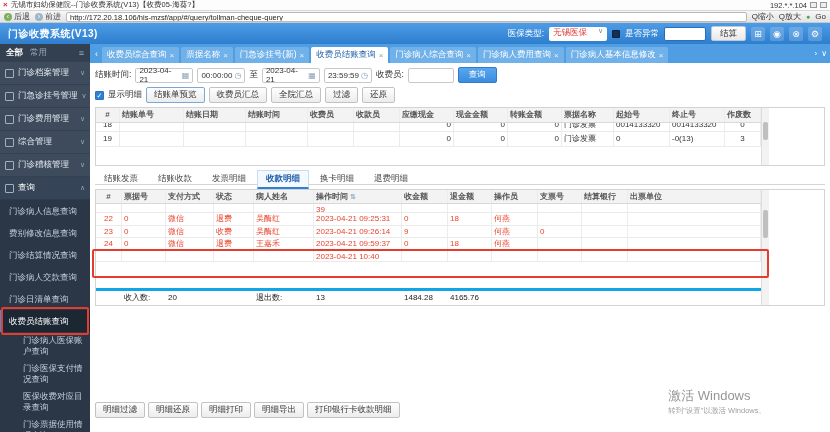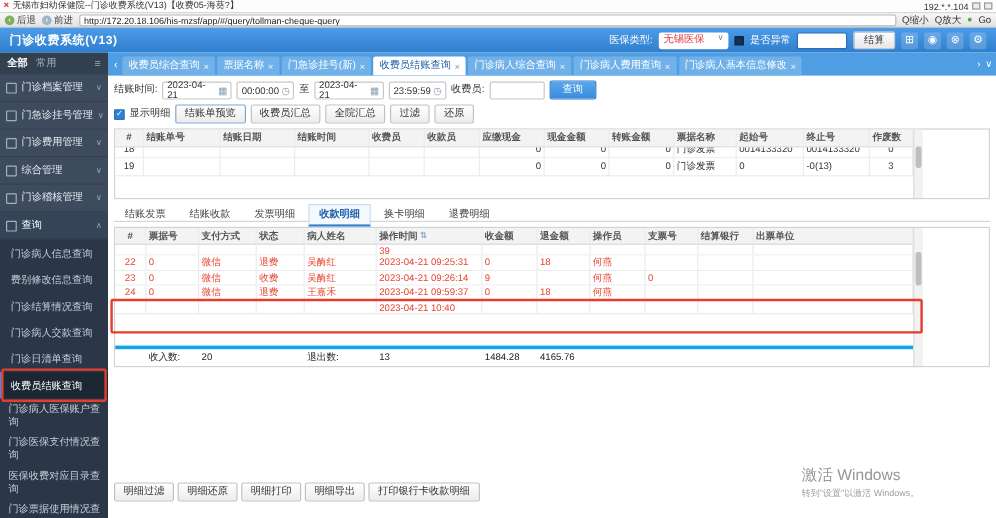--- a/index.html
+++ b/index.html
@@ -35,21 +35,21 @@
 .side-top{height:18px;background:#334050;display:flex;align-items:center;gap:7px;padding:0 6px;font-size:8.5px}
 .side-top .on{color:#fff;font-weight:700}
 .side-top .off{color:#9db0c0}
 .menu-ic{margin-left:auto;color:#9db0c0;font-size:9px}
 .sgroup{height:23px;display:flex;align-items:center;gap:4px;padding:0 5px;font-size:8.5px;color:#e3eaf1;border-bottom:1px solid rgba(0,0,0,.12);white-space:nowrap;overflow:hidden}
 .gicon{width:9px;height:9px;border:1px solid #9fb2c3;border-radius:1px;flex-shrink:0}
 .sgroup .chev{margin-left:auto;color:#93a7b9;font-size:7px}
 .sgroup.open{background:#354456;color:#fff}
 .subs{flex:1;background:#2b3747;overflow:hidden}
 .sub{height:22px;line-height:22px;padding:0 3px 0 9px;font-size:8.5px;color:#c3cfda;white-space:nowrap;overflow:hidden}
-.sub.two{height:28px;line-height:11px;padding:3px 3px 3px 7px;white-space:normal}
+.sub.two{height:28px;line-height:11px;padding:3px 3px 3px 23px;white-space:normal}
 .sub.active{background:#1c2734;color:#fff;border-left:2px solid #3f8fe3;padding-left:7px}
 
 .main{flex:1;display:flex;flex-direction:column;position:relative;background:#fff;overflow:hidden}
 .tabbar{height:19px;background:#4f9de2;display:flex;align-items:flex-end;gap:2px;padding:0 3px;color:#fff;overflow:hidden}
 .tarrow{font-size:9px;padding:0 2px;align-self:center}
 .tab{height:16px;display:flex;align-items:center;gap:3px;padding:0 5px;background:#71b1ea;border-radius:2px 2px 0 0;font-size:8.5px;white-space:nowrap}
 .tab .x{font-size:8px;opacity:.85}
 .tab.active{background:#fff;color:#1f5fa8}
 .tab.active .x{color:#999;opacity:1}
 .tab-end{margin-left:auto;align-self:center;display:flex;gap:4px;font-size:8px}

